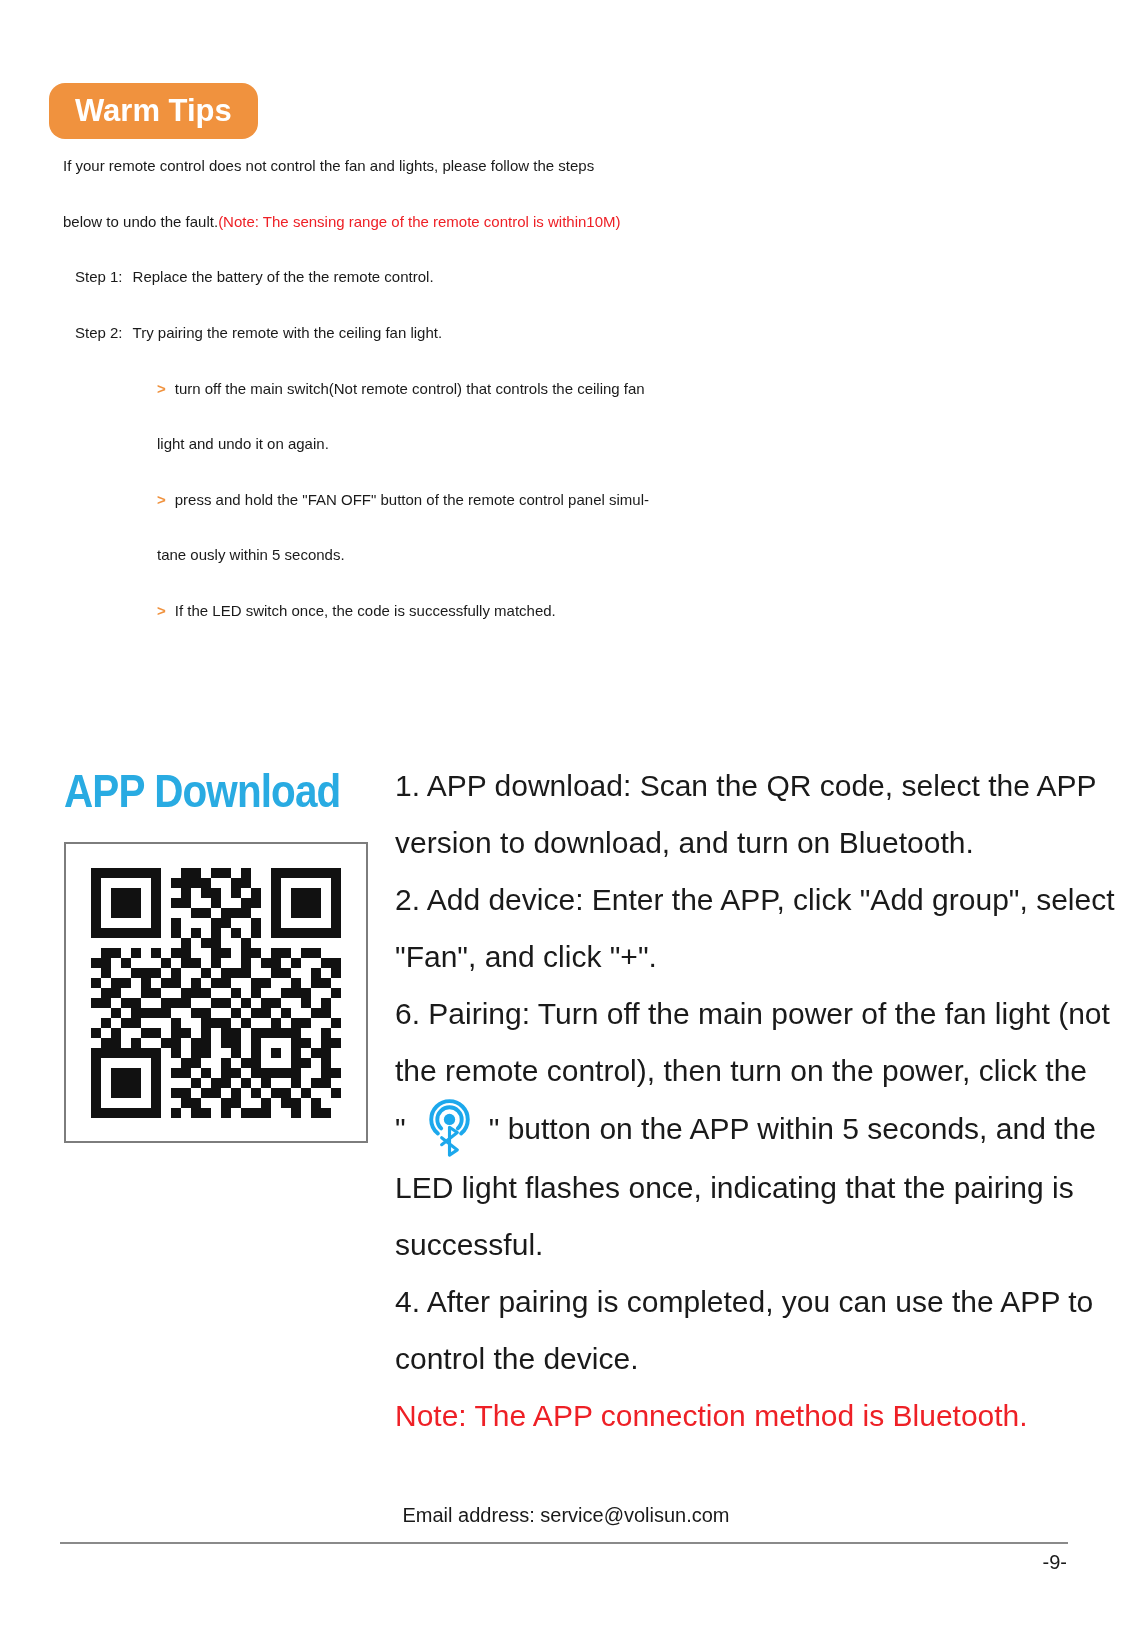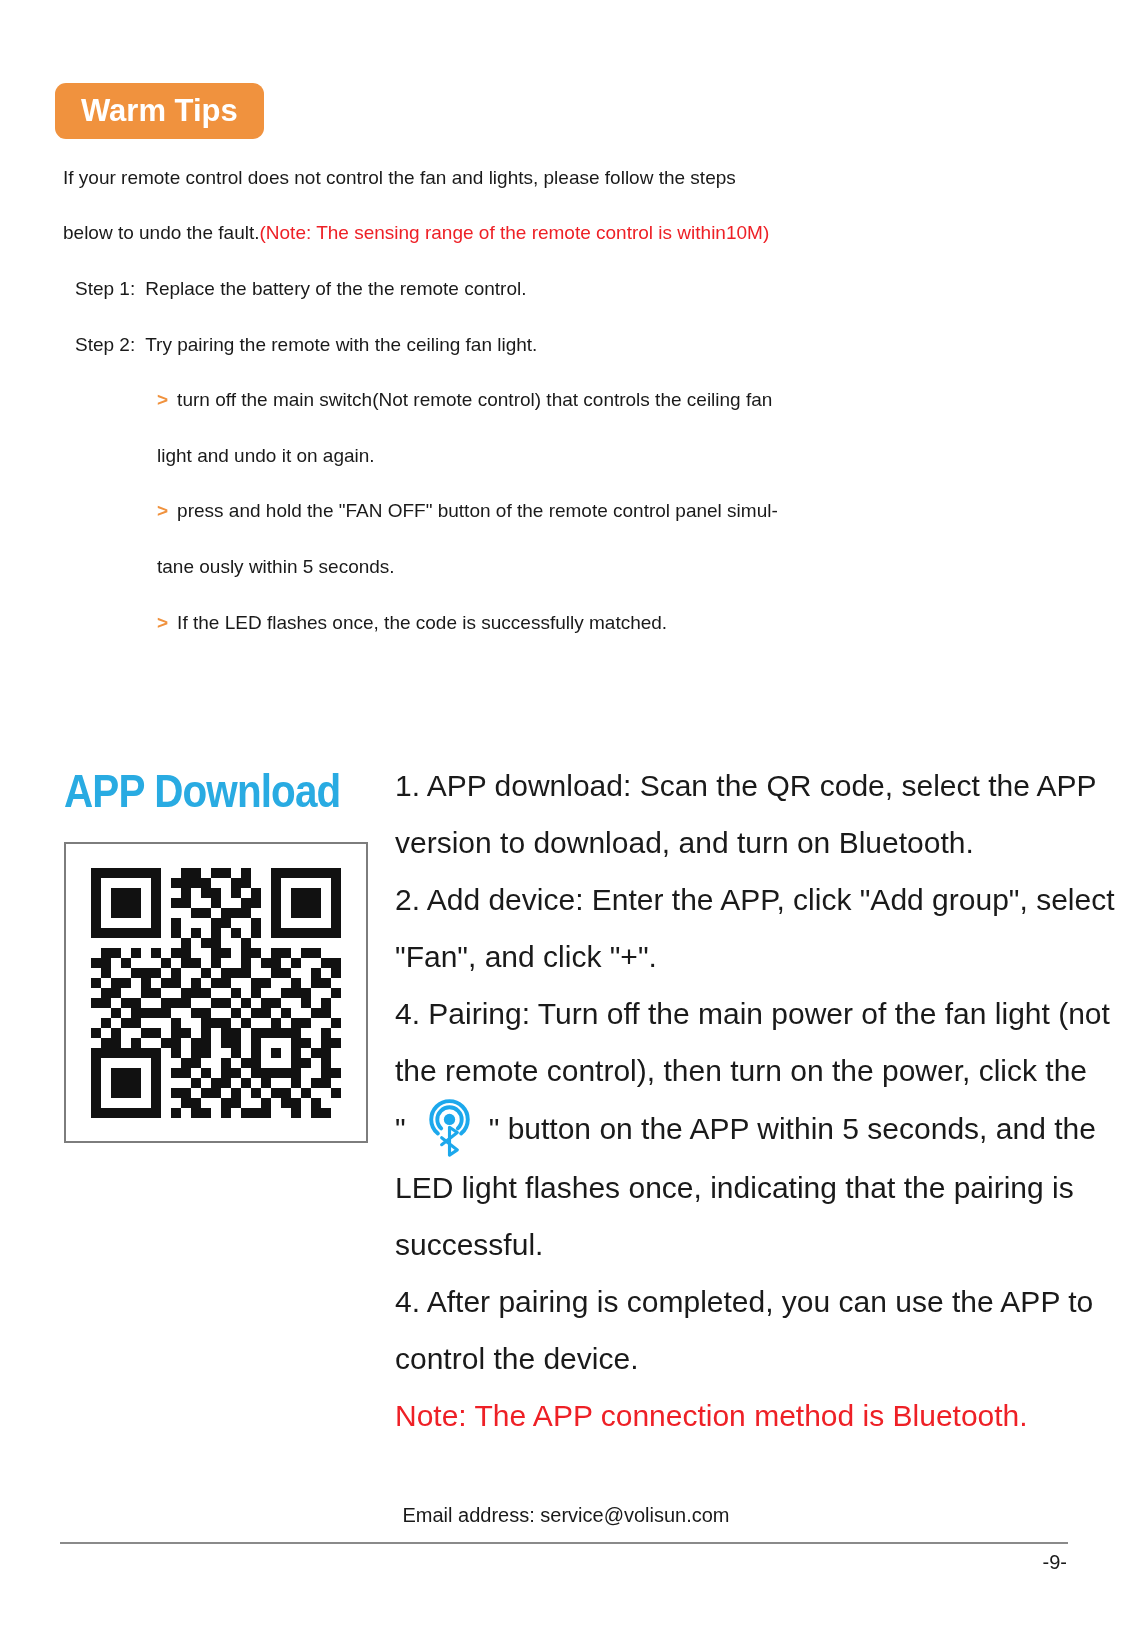--- a/index.html
+++ b/index.html
@@ -3,26 +3,26 @@
 <meta charset="utf-8">
 <style>
   html,body{margin:0;padding:0;background:#e8e8e8;}
   .page{
     position:relative;width:1132px;height:1630px;background:#ffffff;
     font-family:"Liberation Sans","DejaVu Sans",sans-serif;color:#1a1a1a;
     margin:0 auto;overflow:hidden;
   }
   
   .badge{
-    position:absolute;left:55px;top:83px;
+    position:absolute;left:49px;top:83px;
     background:#F0923E;color:#ffffff;font-weight:bold;font-size:31px;
-    padding:11px 26px;border-radius:11px;line-height:1.1;
+    padding:11px 26px;border-radius:16px;line-height:1.1;
   }
   
-  .warmtext{position:absolute;left:63px;top:150px;font-size:19px;}
+  .warmtext{position:absolute;left:63px;top:138px;font-size:15px;}
   .tl{height:55.6px;display:flex;align-items:center;white-space:pre;}
   .tl.indent{padding-left:94px;}
   .red{color:#EE2026;}
   .marker{color:#F0923E;margin-right:9px;font-weight:bold;}
   .steplabel{margin-right:10px;margin-left:12px;}
   
   .app-title{
     position:absolute;left:64px;top:763px;
     color:#29ABE2;font-size:47px;font-weight:bold;letter-spacing:-1px;
     transform:scaleX(0.86);transform-origin:0 50%;white-space:nowrap;
@@ -79,21 +79,21 @@
     </div>
     <div class="tl indent">
       <span class="marker">&gt;</span>
       <span>press and hold the "FAN OFF" button of the remote control panel simul-</span>
     </div>
     <div class="tl indent">
       <span>tane ously within 5 seconds.</span>
     </div>
     <div class="tl indent">
       <span class="marker">&gt;</span>
-      <span>If the LED flashes once, the code is successfully matched.</span>
+      <span>If the LED switch once, the code is successfully matched.</span>
     </div>
   </div>
 
   <div class="app-title">APP Download</div>
 
   <div class="qr-box">
     <div class="qr-grid">
         <div class="b"></div>
         <div class="b"></div>
         <div class="b"></div>
@@ -729,21 +729,21 @@
     <div class="al">
       <span>version to download, and turn on Bluetooth.</span>
     </div>
     <div class="al">
       <span>2. Add device: Enter the APP, click "Add group", select</span>
     </div>
     <div class="al">
       <span>"Fan", and click "+".</span>
     </div>
     <div class="al">
-      <span>4. Pairing: Turn off the main power of the fan light (not</span>
+      <span>6. Pairing: Turn off the main power of the fan light (not</span>
     </div>
     <div class="al">
       <span>the remote control), then turn on the power, click the</span>
     </div>
     <div class="al iconline">
       <span>"</span>
       <svg class="bt-icon" viewBox="0 0 54 68" width="47" height="60" aria-hidden="true">
         <circle cx="27" cy="23" r="6.5" fill="#1CA8EC"></circle>
         <circle cx="27" cy="23" r="14" fill="none" stroke="#1CA8EC" stroke-width="4.5" pathLength="100" stroke-dasharray="76 24" stroke-dashoffset="63" stroke-linecap="round"></circle>
         <circle cx="27" cy="23" r="21" fill="none" stroke="#1CA8EC" stroke-width="4.5" pathLength="100" stroke-dasharray="78 22" stroke-dashoffset="64" stroke-linecap="round"></circle>

